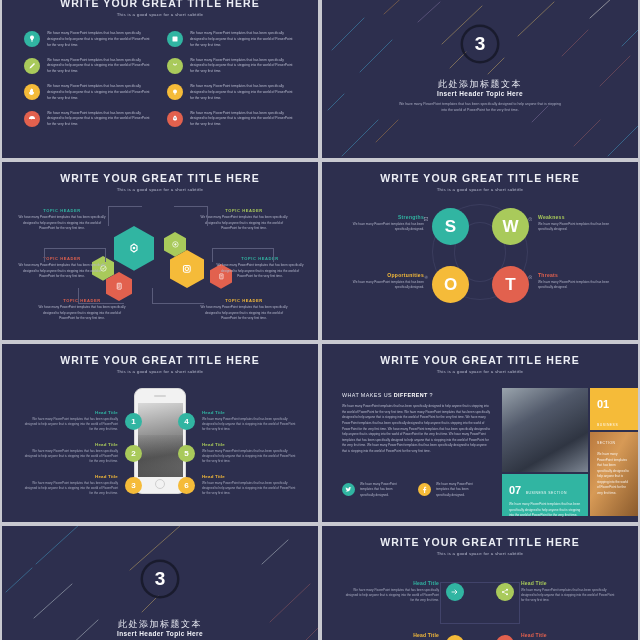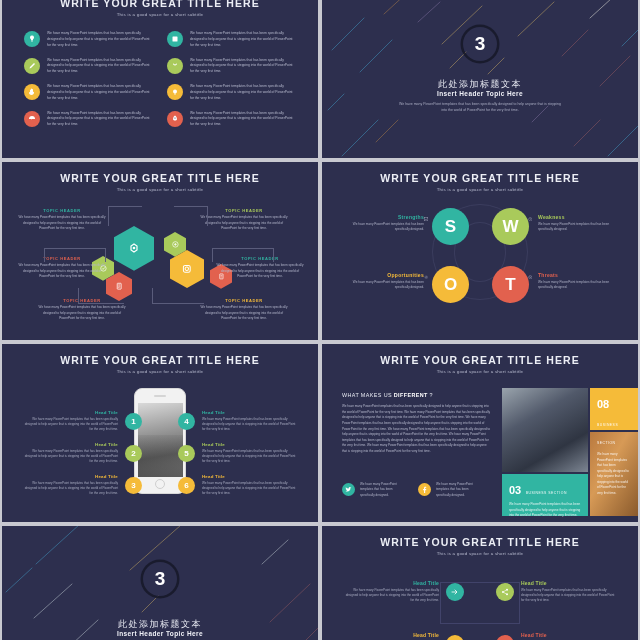--- a/index.html
+++ b/index.html
@@ -481,22 +481,22 @@
       <p class="body-txt" style="margin-top:6px;font-size:3.05px;line-height:1.85;">We have many PowerPoint templates that has been specifically designed to help anyone that is stepping into the world of PowerPoint for the very first time. We have many PowerPoint templates that has been specifically designed to help anyone that is stepping into the world of PowerPoint for the very first time. We have many PowerPoint templates that has been specifically designed to help anyone that is stepping into the world of PowerPoint for the very first time. We have many PowerPoint templates that has been specifically designed to help anyone that is stepping into the world of PowerPoint for the very first time. We have many PowerPoint templates that has been specifically designed to help anyone that is stepping into the world of PowerPoint for the very first time. We have many PowerPoint templates that has been specifically designed to help anyone that is stepping into the world of PowerPoint for the very first time.</p>
     </div>
 
     <div class="photo" style="left:180px;top:44px;width:86px;height:84px;
          background:linear-gradient(150deg,#9aa4ad 0%,#51596a 35%,#2f3542 70%,#7d8693 100%);"></div>
     <div class="photo" style="left:180px;top:130px;width:86px;height:42px;background:#31b5a2;"></div>
     <div class="photo" style="left:268px;top:44px;width:48px;height:42px;background:#f5bb39;"></div>
     <div class="photo" style="left:268px;top:88px;width:48px;height:84px;
          background:linear-gradient(120deg,#b9793f 0%,#d79a56 40%,#8a5a2c 100%);"></div>
 
-    <div class="pane" id="p01" style="left:268px;top:44px;width:48px;"><span class="big">08</span> <span class="cap">BUSINESS SECTION</span><p>We have many PowerPoint templates that has been specifically designed to help anyone that is stepping into the world of PowerPoint for the very first time.</p></div>
-    <div class="pane" id="p02" style="left:180px;top:130px;width:86px;"><span class="big">03</span> <span class="cap">BUSINESS SECTION</span><p>We have many PowerPoint templates that has been specifically designed to help anyone that is stepping into the world of PowerPoint for the very first time.</p></div>
+    <div class="pane" id="p01" style="left:268px;top:44px;width:48px;"><span class="big">01</span> <span class="cap">BUSINESS SECTION</span><p>We have many PowerPoint templates that has been specifically designed to help anyone that is stepping into the world of PowerPoint for the very first time.</p></div>
+    <div class="pane" id="p02" style="left:180px;top:130px;width:86px;"><span class="big">07</span> <span class="cap">BUSINESS SECTION</span><p>We have many PowerPoint templates that has been specifically designed to help anyone that is stepping into the world of PowerPoint for the very first time.</p></div>
 
     <div id="s6soc">
         <div class="soc" style="left: 20px; top: 138px;">
           <div class="sc" style="background:#31b5a2">
             <svg viewBox="0 0 16 16">
               <path d="M15 3.5a5 5 0 01-1.5.5 2.6 2.6 0 001.1-1.4 5.2 5.2 0 01-1.6.7 2.6 2.6 0 00-4.5 2.4A7.4 7.4 0 012 2.6a2.6 2.6 0 00.8 3.5 2.5 2.5 0 01-1.2-.3 2.6 2.6 0 002.1 2.6 2.6 2.6 0 01-1.2 0 2.6 2.6 0 002.4 1.8A5.3 5.3 0 011 11.4a7.4 7.4 0 004 1.2c4.8 0 7.5-4 7.5-7.5v-.4A5.3 5.3 0 0015 3.5z"></path>
             </svg>
           </div>
           <p>We have many PowerPoint templates that has been specifically designed.</p>
         </div>

